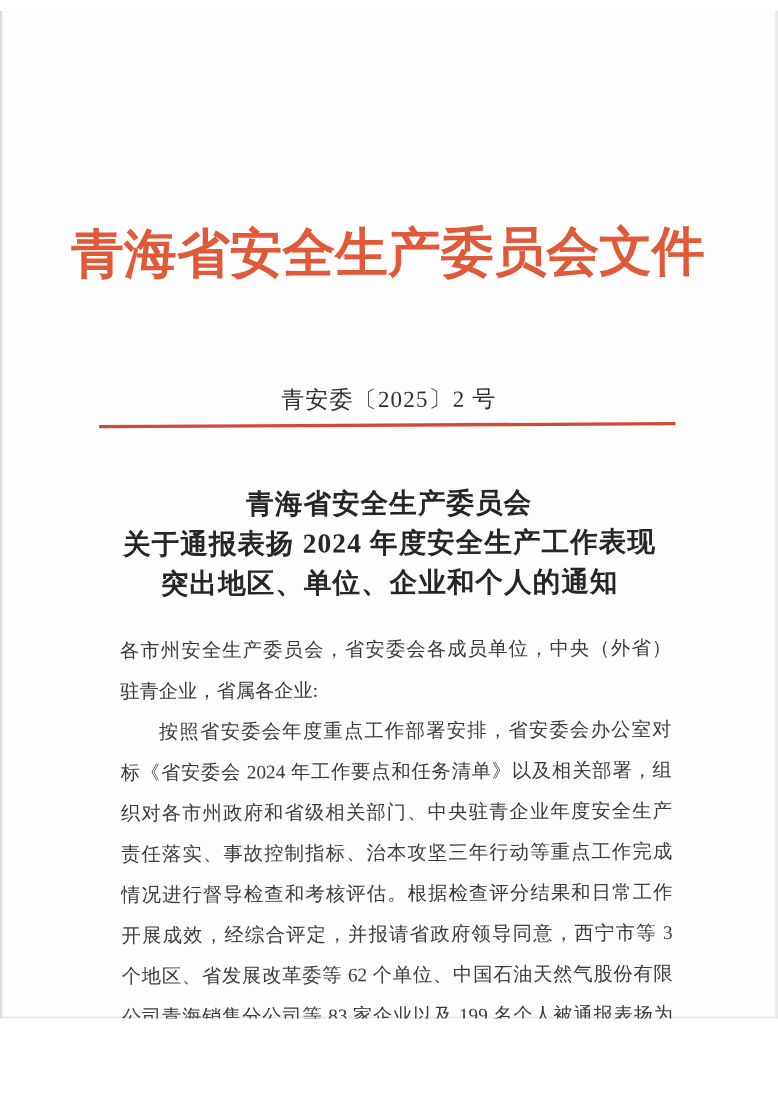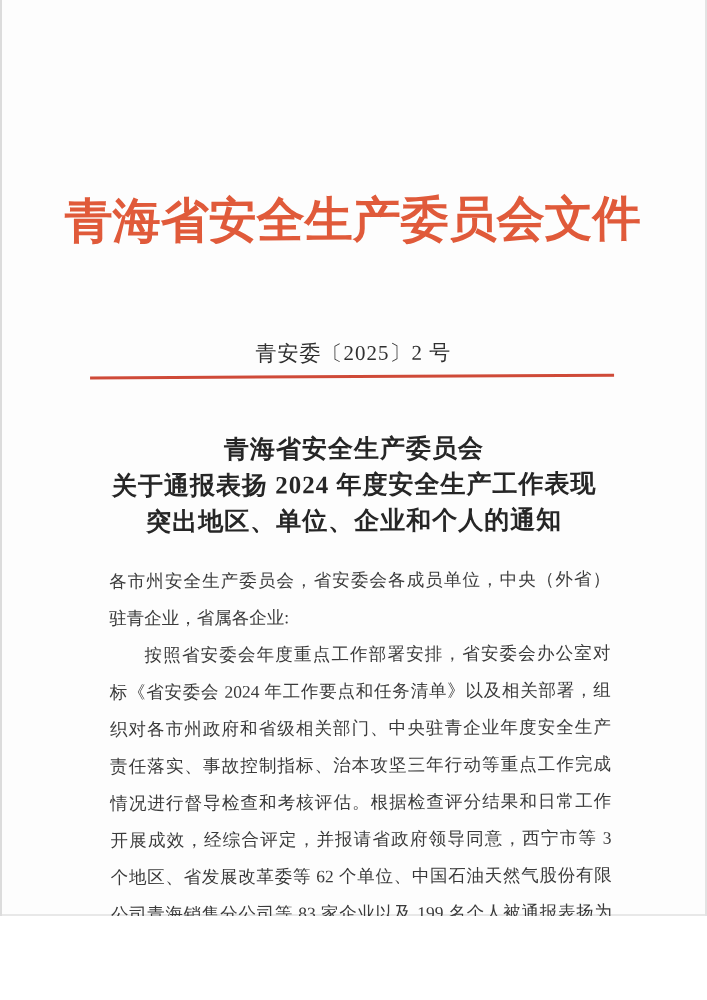--- a/index.html
+++ b/index.html
@@ -4,21 +4,21 @@
 <style>
   html, body {
     margin: 0;
     padding: 0;
     background: #ffffff;
   }
   .page {
     position: relative;
     width: 707px;
     height: 916px;
-    margin: 0 auto;
+    margin: 10px auto;
     background: #fdfdfd;
     overflow: hidden;
     box-shadow: inset 2px 0 0 #dcdcdc, inset -2px 0 0 #e3e3e3, inset 0 -2px 0 #e8e8e8;
     font-family: "Liberation Serif", "DejaVu Serif", serif;
     color: var(--body-text, #333333);
   }
   .sheet {
     position: absolute;
     inset: 0;
     transform: rotate(-0.3deg);

